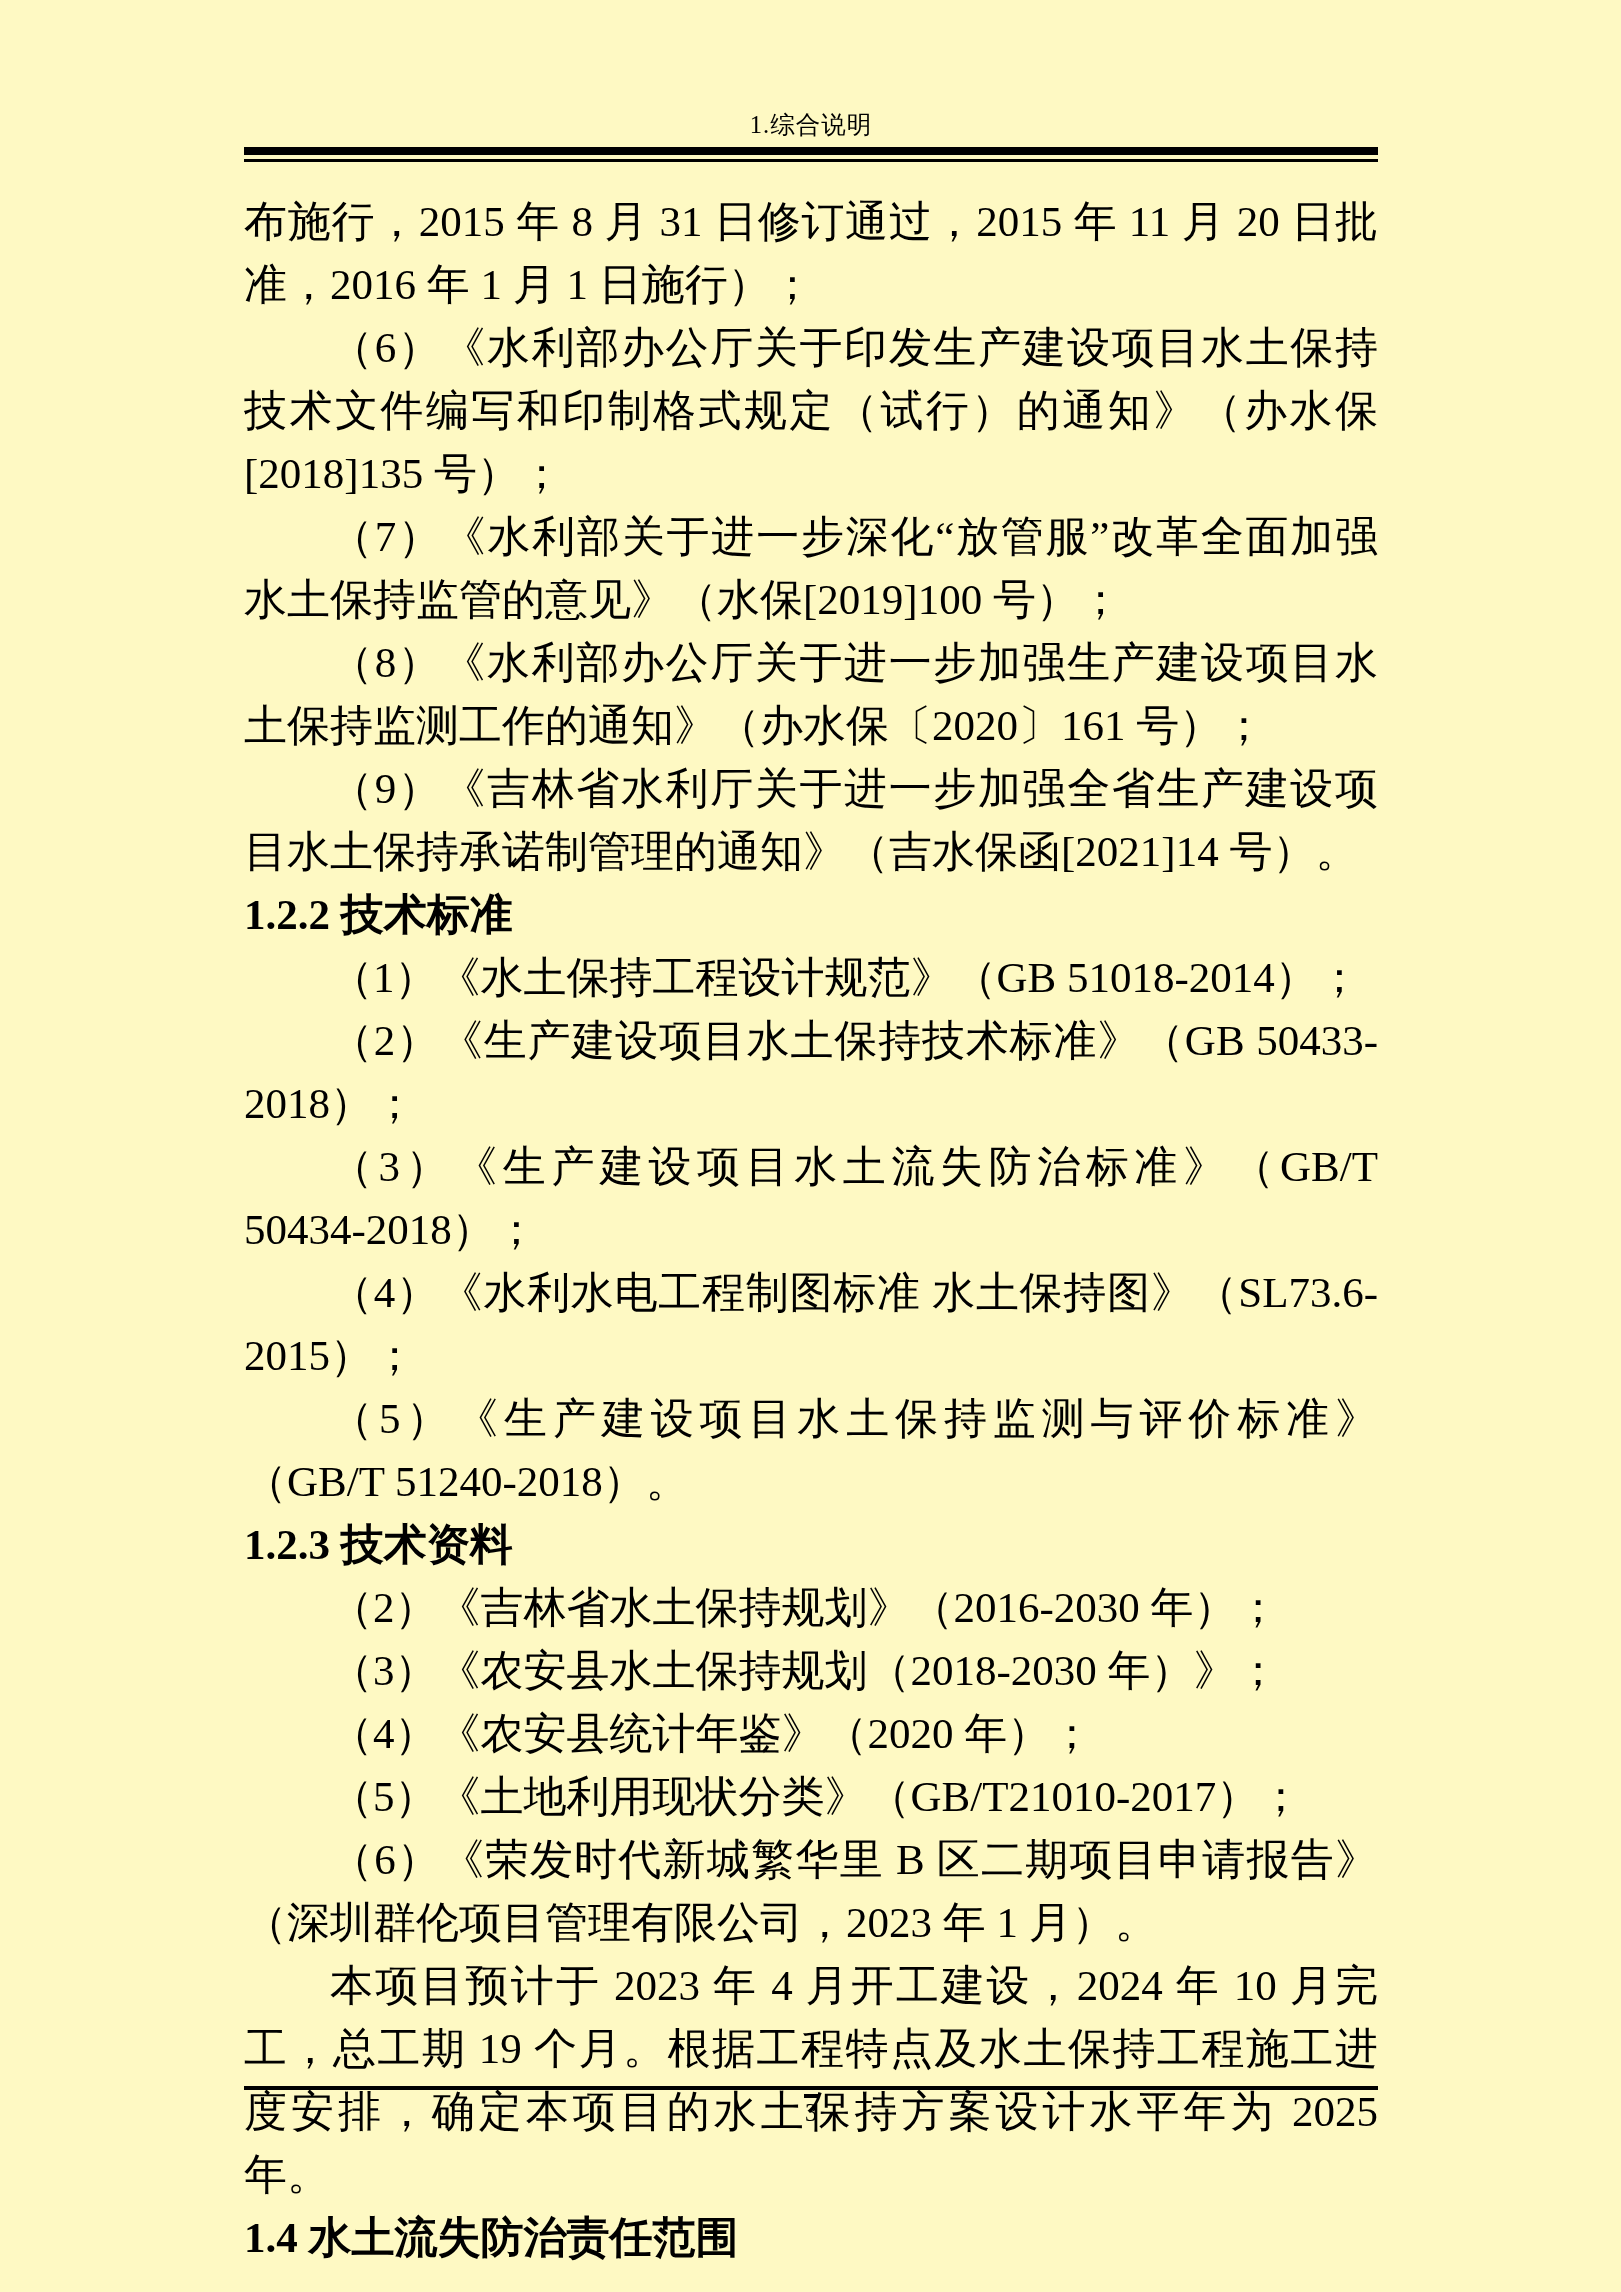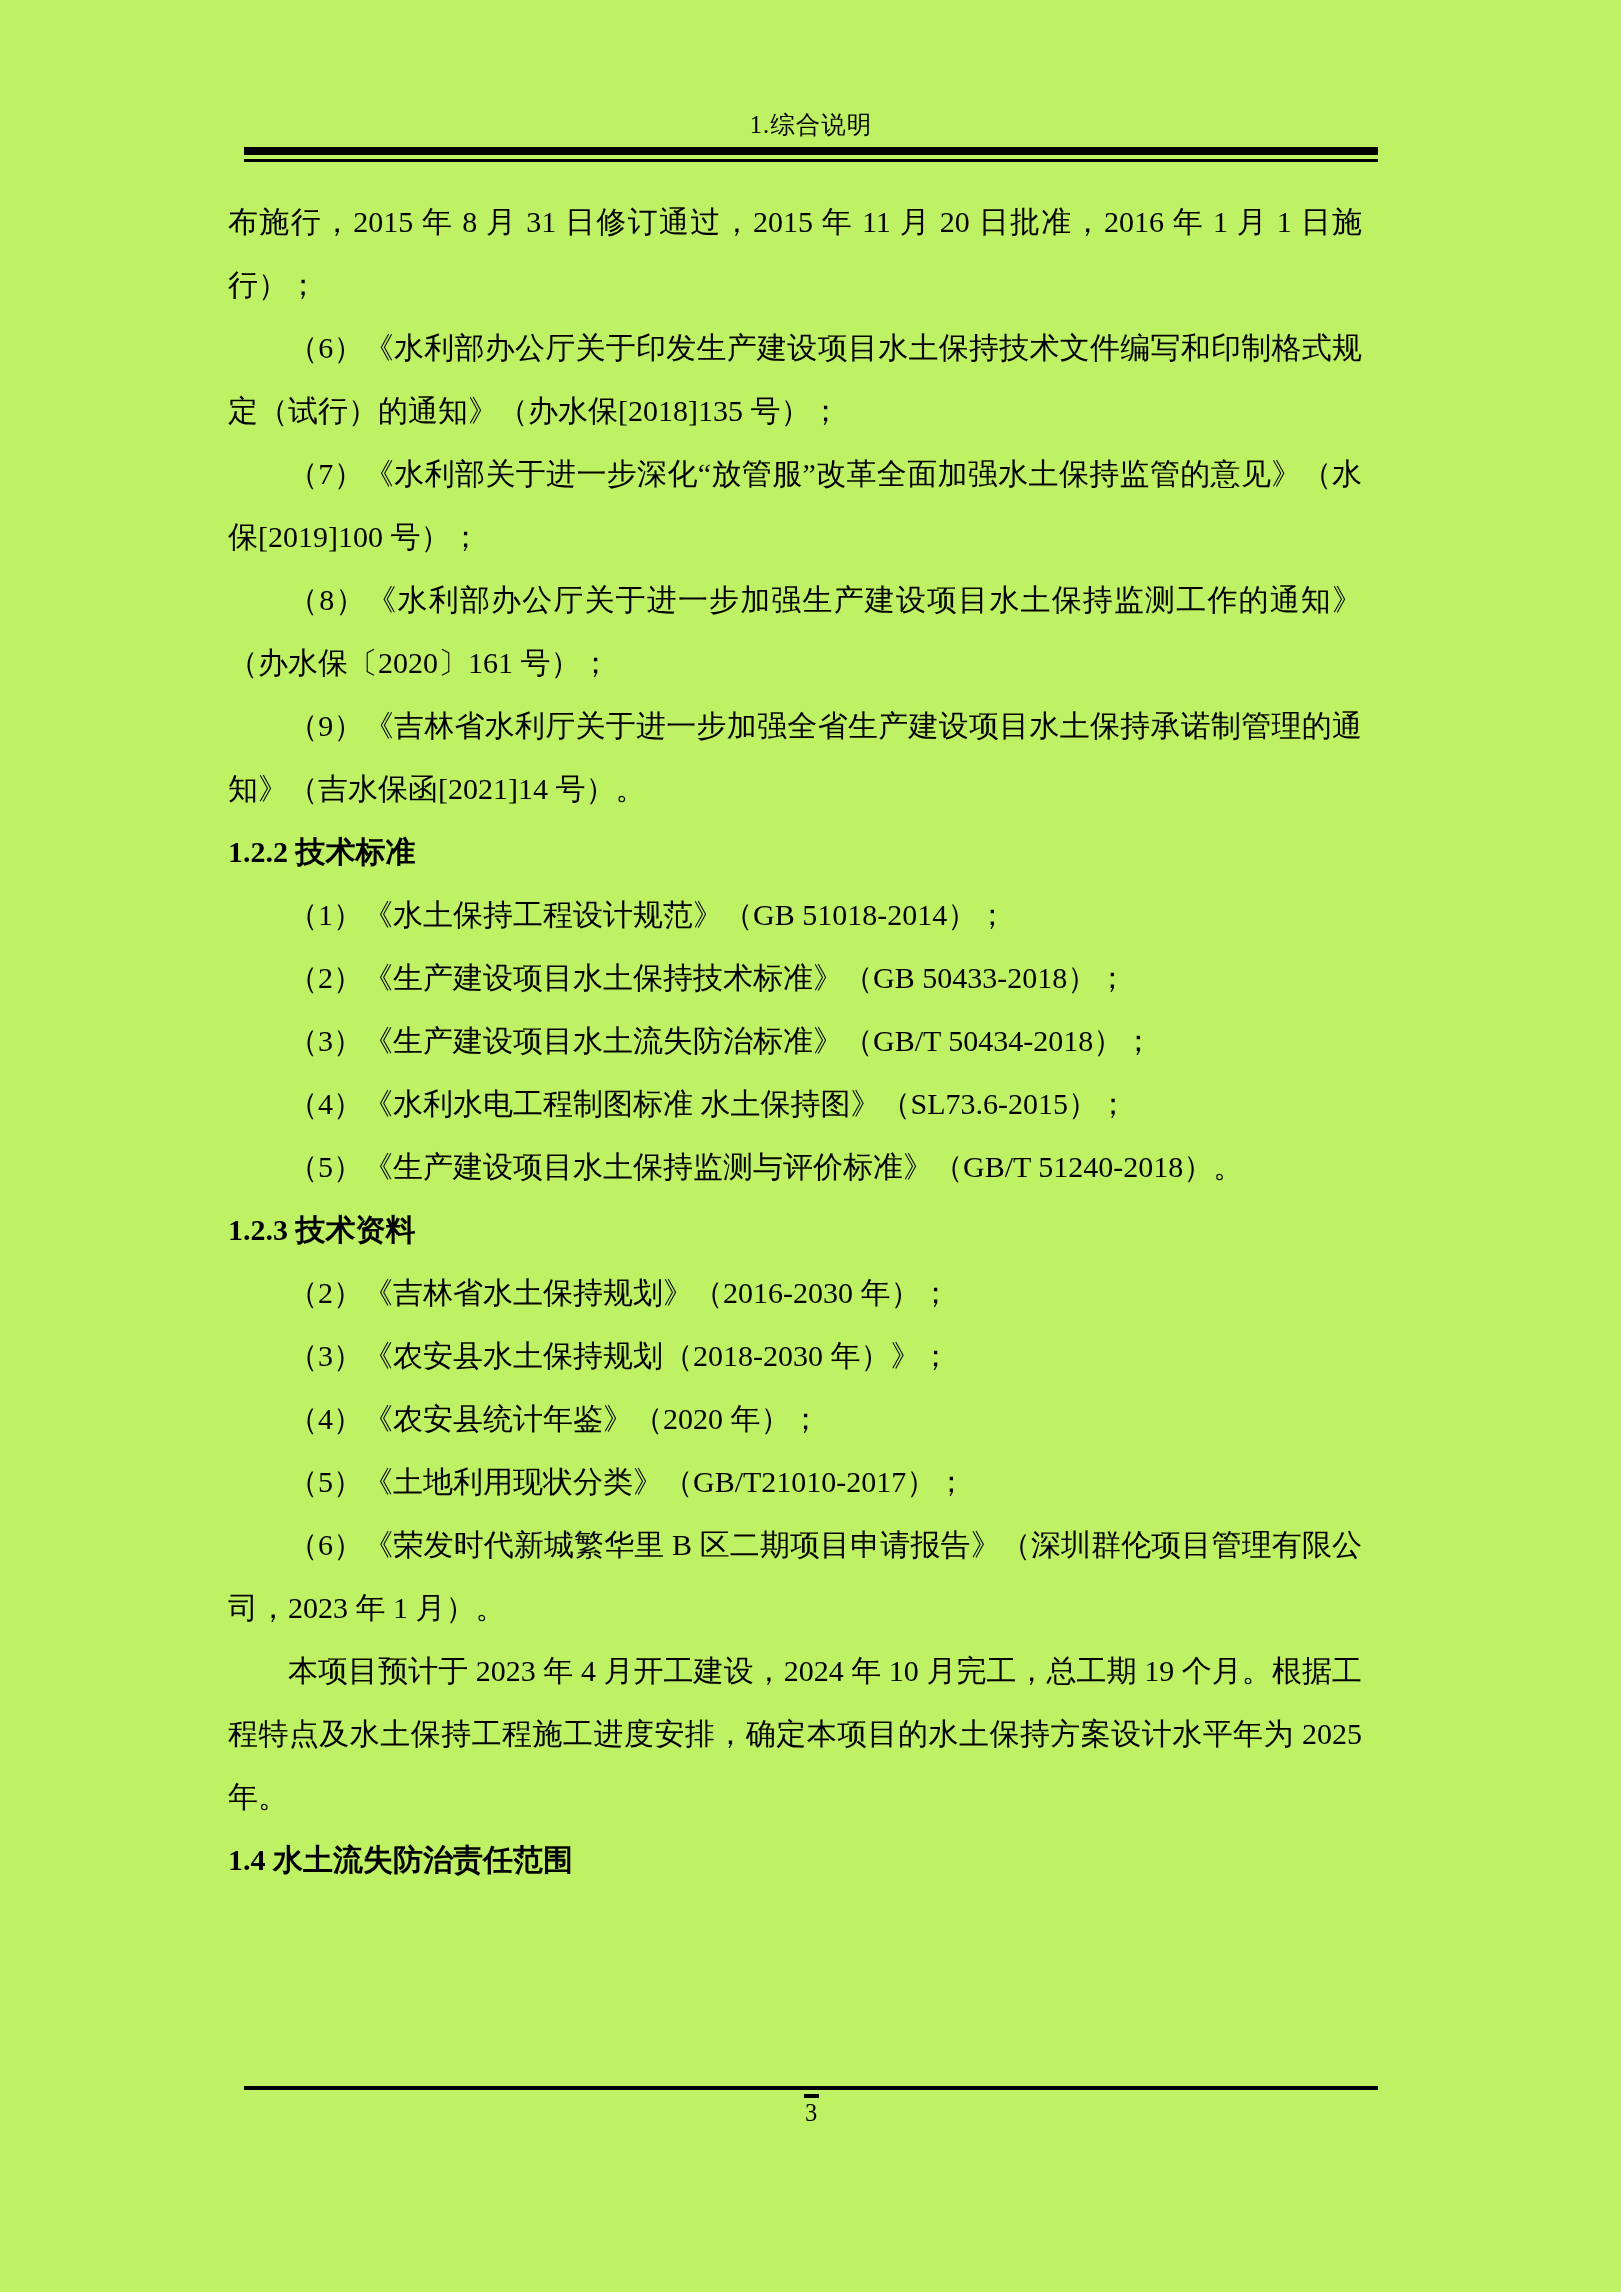--- a/index.html
+++ b/index.html
@@ -4,21 +4,21 @@
 <style>
   html, body {
     margin: 0;
     padding: 0;
     background: #ffffff;
   }
   .page {
     position: relative;
     width: 1621px;
     height: 2293px;
-    background: #bef264;
+    background: #fef9c3;
     color: #000000;
     font-family: "Liberation Serif", "DejaVu Serif", serif;
     overflow: hidden;
   }
   
   .page-header {
     position: absolute;
     top: 0;
     left: 244px;
     width: 1134px;
@@ -37,24 +37,24 @@
   }
   .header-rule-thin {
     margin-top: 3.9px;
     height: 2.9px;
     background: #000000;
   }
   
   .doc-body {
     position: absolute;
     top: 164px;
-    left: 228px;
+    left: 244px;
     width: 1134px;
     padding-top: 25.5px;
-    font-size: 30px;
+    font-size: 43px;
     line-height: 63px;
     text-align: justify;
   }
   .doc-body p {
     margin: 0;
     padding: 0;
   }
   p.body        { text-indent: 2em; }
   p.continuation{ text-indent: 0; }
   p.heading     { text-indent: 0; font-weight: bold; }

